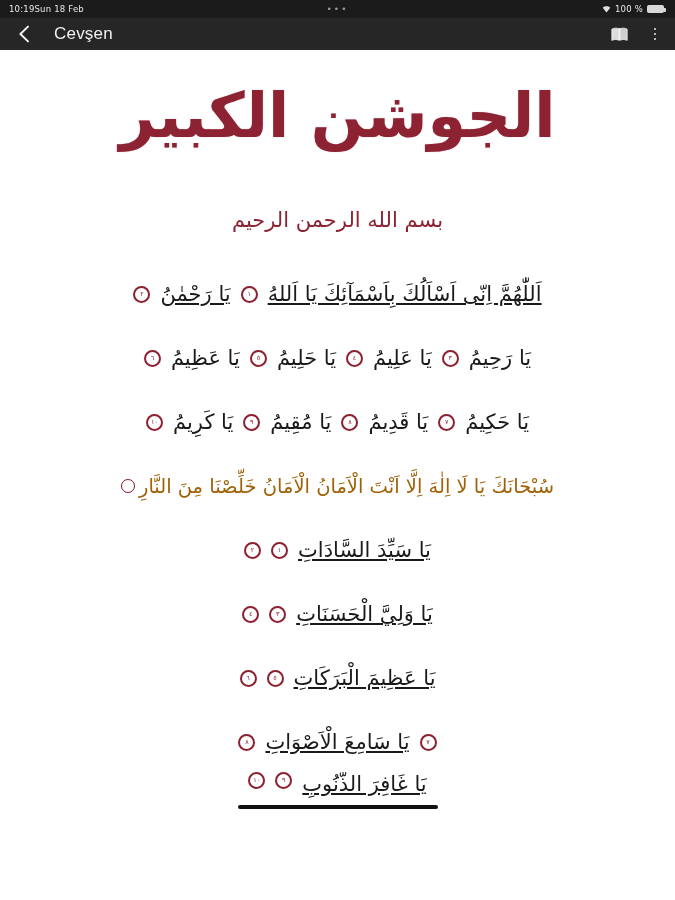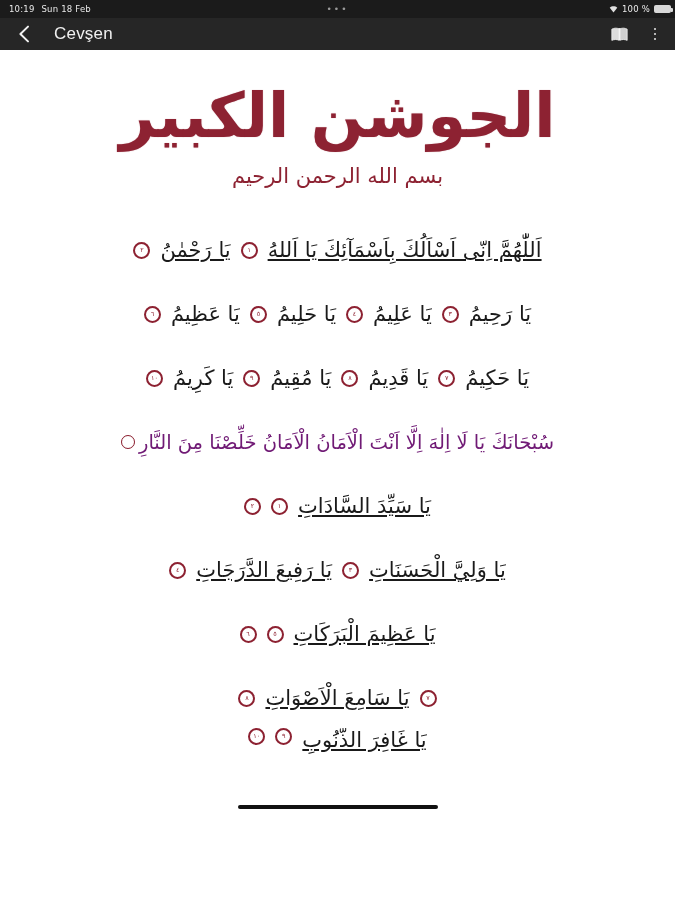--- a/index.html
+++ b/index.html
@@ -9,29 +9,29 @@
     font-family:"DejaVu Sans","Liberation Sans",sans-serif;
     overflow:hidden;
   }
 
   
   .statusbar{
     height:18px; background:#1b1b1b; color:#e9e9e9;
     display:flex; align-items:center; position:relative;
     font-size:8.5px; letter-spacing:.2px;
   }
-  .sb-left{ display:flex; align-items:center; gap:7px; padding-left:9px;justify-content:center; }
+  .sb-left{ display:flex; align-items:center; padding-left:9px;justify-content:center; }
   .sb-center{
     position:absolute; left:0; right:0; text-align:center;
     font-size:9px; color:#9a9a9a; letter-spacing:2px; line-height:18px;
     pointer-events:none;
   }
   .sb-right{
     margin-left:auto; display:flex; align-items:center; gap:4px;
-    padding-right:4px; position:relative; z-index:2;
+    padding-right:11px; position:relative; z-index:2;
   }
   .wifi-ico{ width:9px; height:9px; display:block; }
   .batt{
     width:17px; height:8px; border:1px solid #d8d8d8; border-radius:1.5px;
     position:relative; background:#d8d8d8;
   }
   .batt:after{
     content:""; position:absolute; right:-3px; top:2px;
     width:2px; height:4px; background:#d8d8d8; border-radius:0 1px 1px 0;
   }
@@ -67,37 +67,37 @@
   .calligraphy-title{
     text-align:center; margin-top:18px;
     color:#8d2232;
     font-family:"DejaVu Sans","Liberation Sans",sans-serif;
     font-size:62px; line-height:1.55;
     direction:rtl; font-weight:700;
     text-shadow:0 0 1px rgba(141,34,50,.45);
   }
 
   .basmala{
-    text-align:center; 
+    text-align:center; margin-top:44px;
     color:#8d2232; direction:rtl;
     font-family:"DejaVu Sans","Liberation Sans",sans-serif;
     font-size:21px; letter-spacing:-1px;
   }
 
   
   .verses{ margin-top:30px; direction:rtl; }
   .vline{
     display:flex; align-items:center; justify-content:center;
     gap:10px; flex-wrap:nowrap;
     height:64px; padding:0 22px;
     font-family:"DejaVu Sans","Liberation Sans",sans-serif;
     font-size:21px; color:#1a1a1a; white-space:nowrap;
   }
   .vline.refrain{
-    color:#701a75; font-size:19.5px; gap:4px; letter-spacing:-.6px;
+    color:#a16207; font-size:19.5px; gap:4px; letter-spacing:-.6px;
   }
   .vtext{ display:inline-block; }
   .vline.spaced .vtext{ letter-spacing:1.2px;text-decoration:underline; }
 
   
   .marker{
     flex:0 0 auto;
     width:17px; height:17px; border-radius:50%;
     border:2.2px solid #8d2232;
     display:inline-flex; align-items:center; justify-content:center;
@@ -205,21 +205,20 @@
         <span class="marker"></span>
       </div>
       <div class="vline spaced">
         <span class="vtext">يَا سَيِّدَ السَّادَاتِ</span>
         <span class="marker">١</span>
         <span class="marker">٢</span>
       </div>
       <div class="vline spaced">
         <span class="vtext">يَا وَلِيَّ الْحَسَنَاتِ</span>
         <span class="marker">٣</span>
-        <span class="vtext">يَا رَفِيعَ الدَّرَجَاتِ</span>
         <span class="marker">٤</span>
       </div>
       <div class="vline spaced">
         <span class="vtext">يَا عَظِيمَ الْبَرَكَاتِ</span>
         <span class="marker">٥</span>
         <span class="marker">٦</span>
       </div>
       <div class="vline spaced">
         <span class="marker">٧</span>
         <span class="vtext">يَا سَامِعَ الْاَصْوَاتِ</span>

